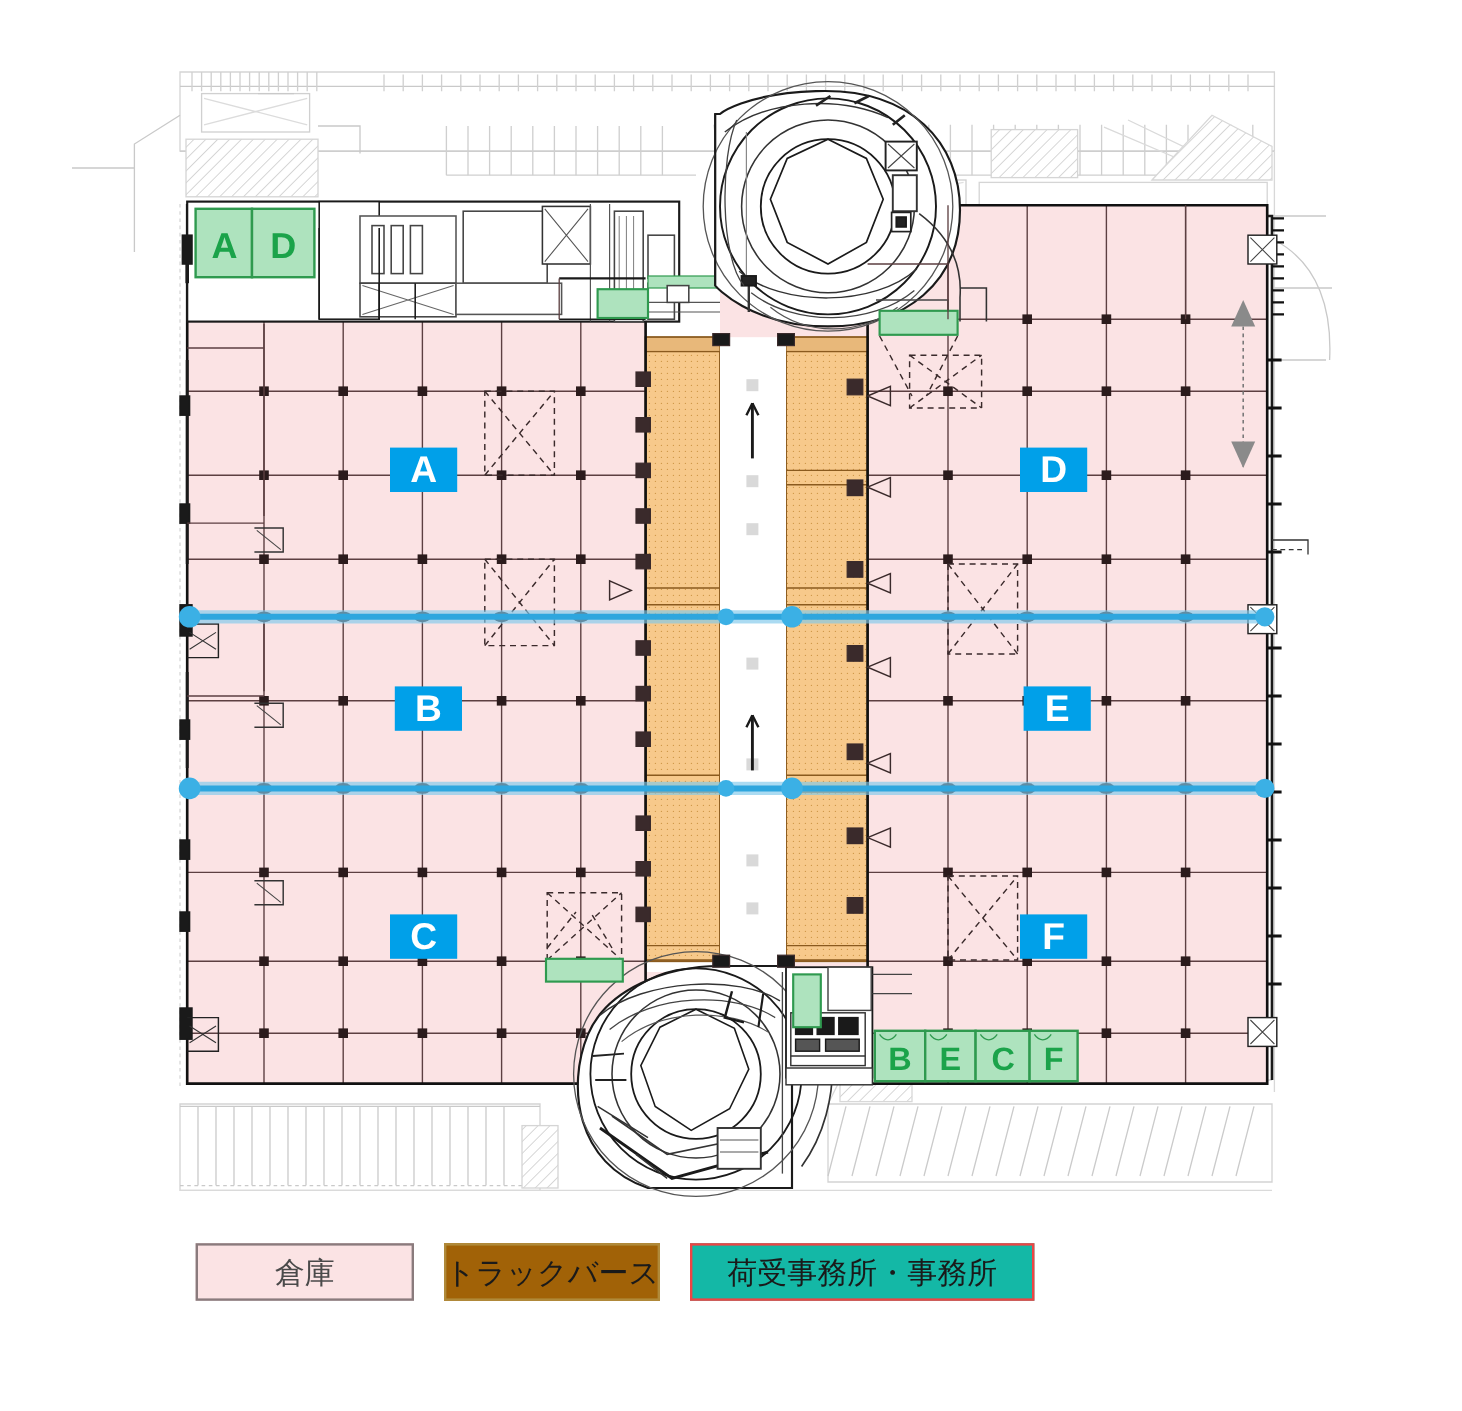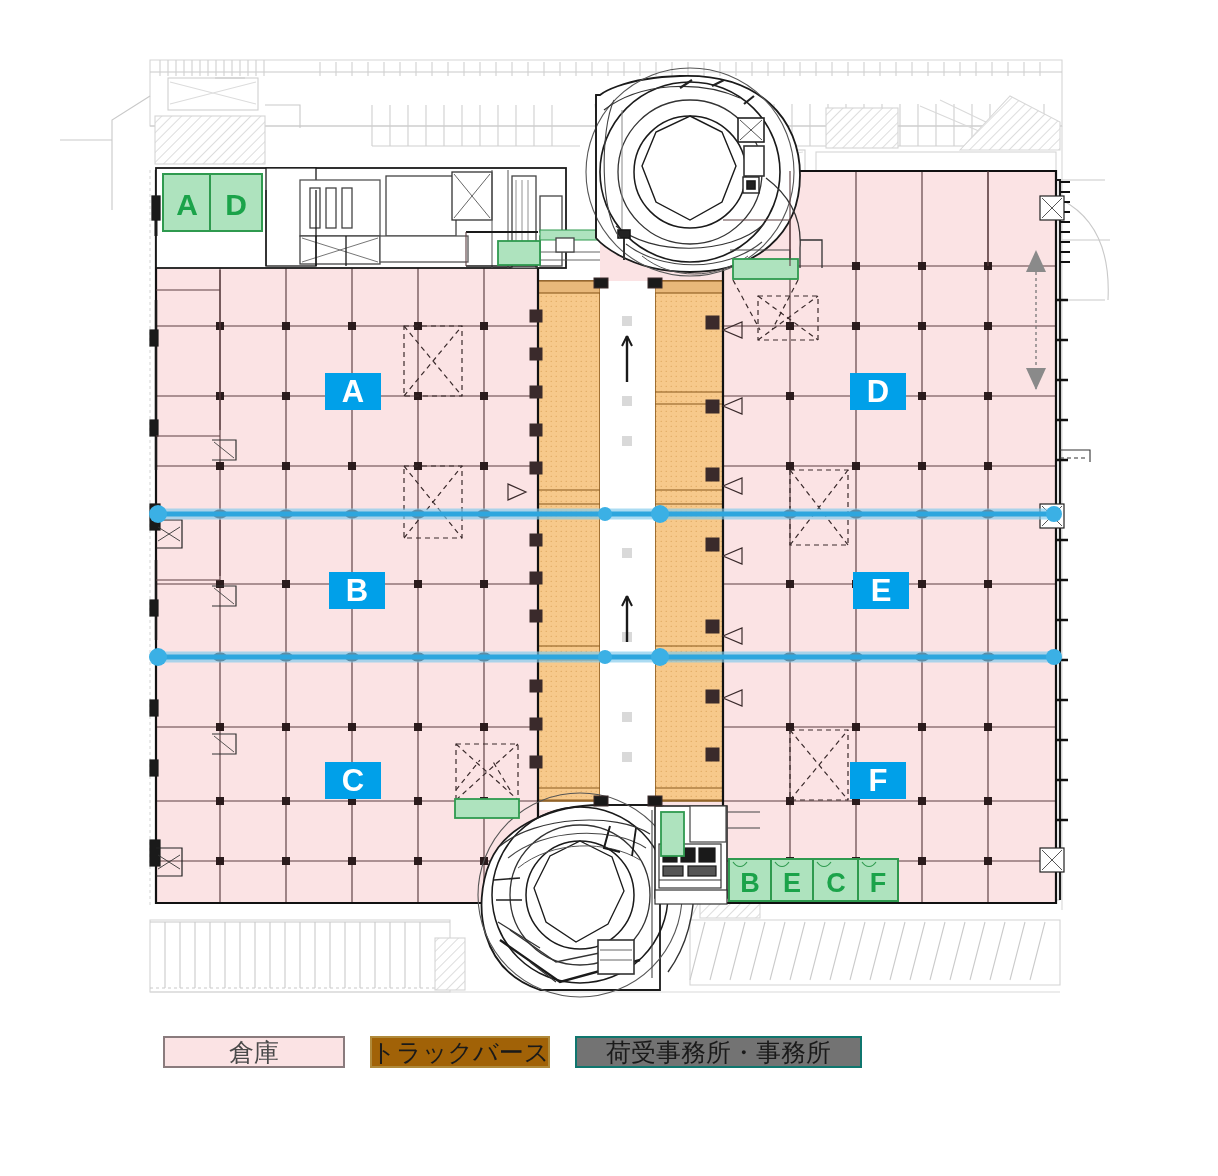--- a/index.html
+++ b/index.html
@@ -22,30 +22,30 @@
     z-index:30;
     -webkit-font-smoothing:antialiased;
   }
 
   
   #legend{
     position:absolute;left:0;top:1036px;width:1218px;height:70px;
     z-index:40;
   }
   .legend-item{
-    position:absolute;top:0;height:32px;
+    position:absolute;top:0;height:48px;
     display:flex;align-items:center;justify-content:center;
     box-sizing:border-box;
     font-size:25px;color:#333333;
     font-family:"DejaVu Sans","Liberation Sans",sans-serif;
     white-space:nowrap;
   }
   .legend-warehouse{background:#FBE3E4;border:2px solid #8a7b7d;color:#4a4a4a;}
   .legend-berth{background:#a16207;border:2px solid #b08a3a;color:#1a1a1a;}
-  .legend-office{background:#737373;border:2px solid #0f766e;color:#1a1a1a;}
+  .legend-office{background:#14b8a6;border:2px solid #ef4444;color:#1a1a1a;}
 </style>
 </head>
 <body>
 
 <div id="plan-root">
 
   <svg id="plan-svg" viewBox="0 0 1218 1020" preserveAspectRatio="none">
     <defs>
       <pattern id="berth-dots" width="5" height="5" patternUnits="userSpaceOnUse">
         <rect width="5" height="5" fill="#F7C98B"></rect>

